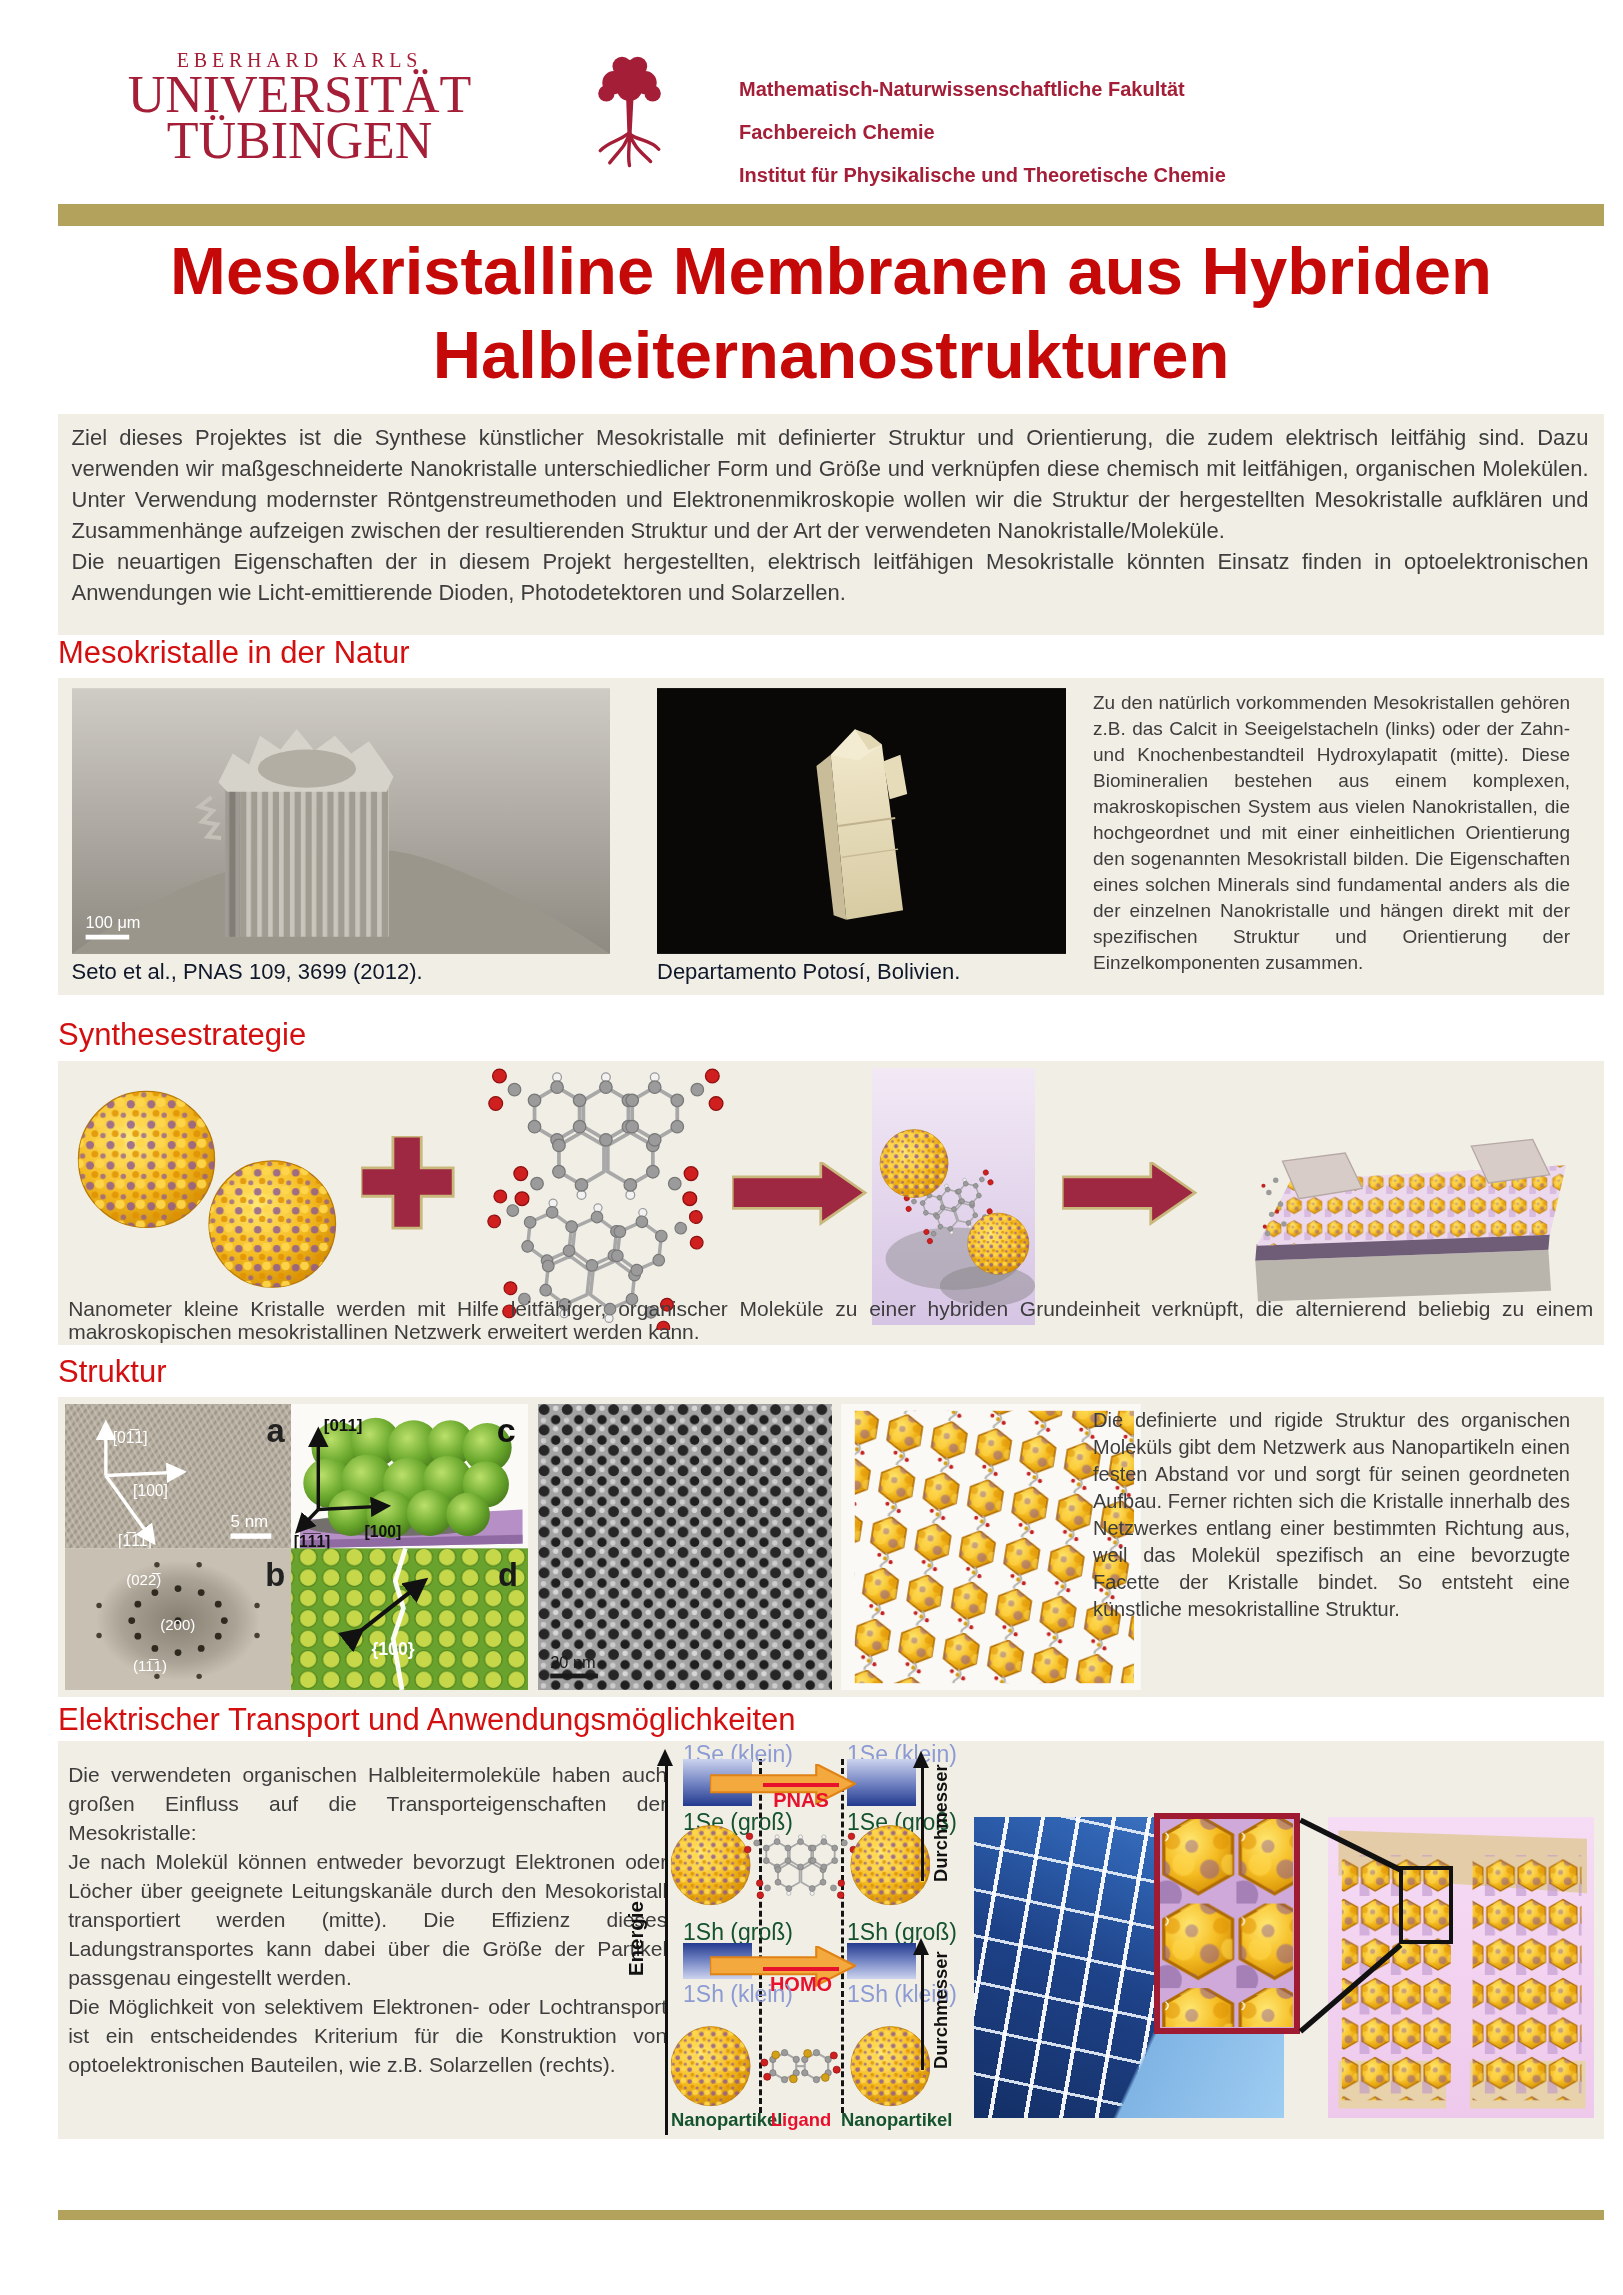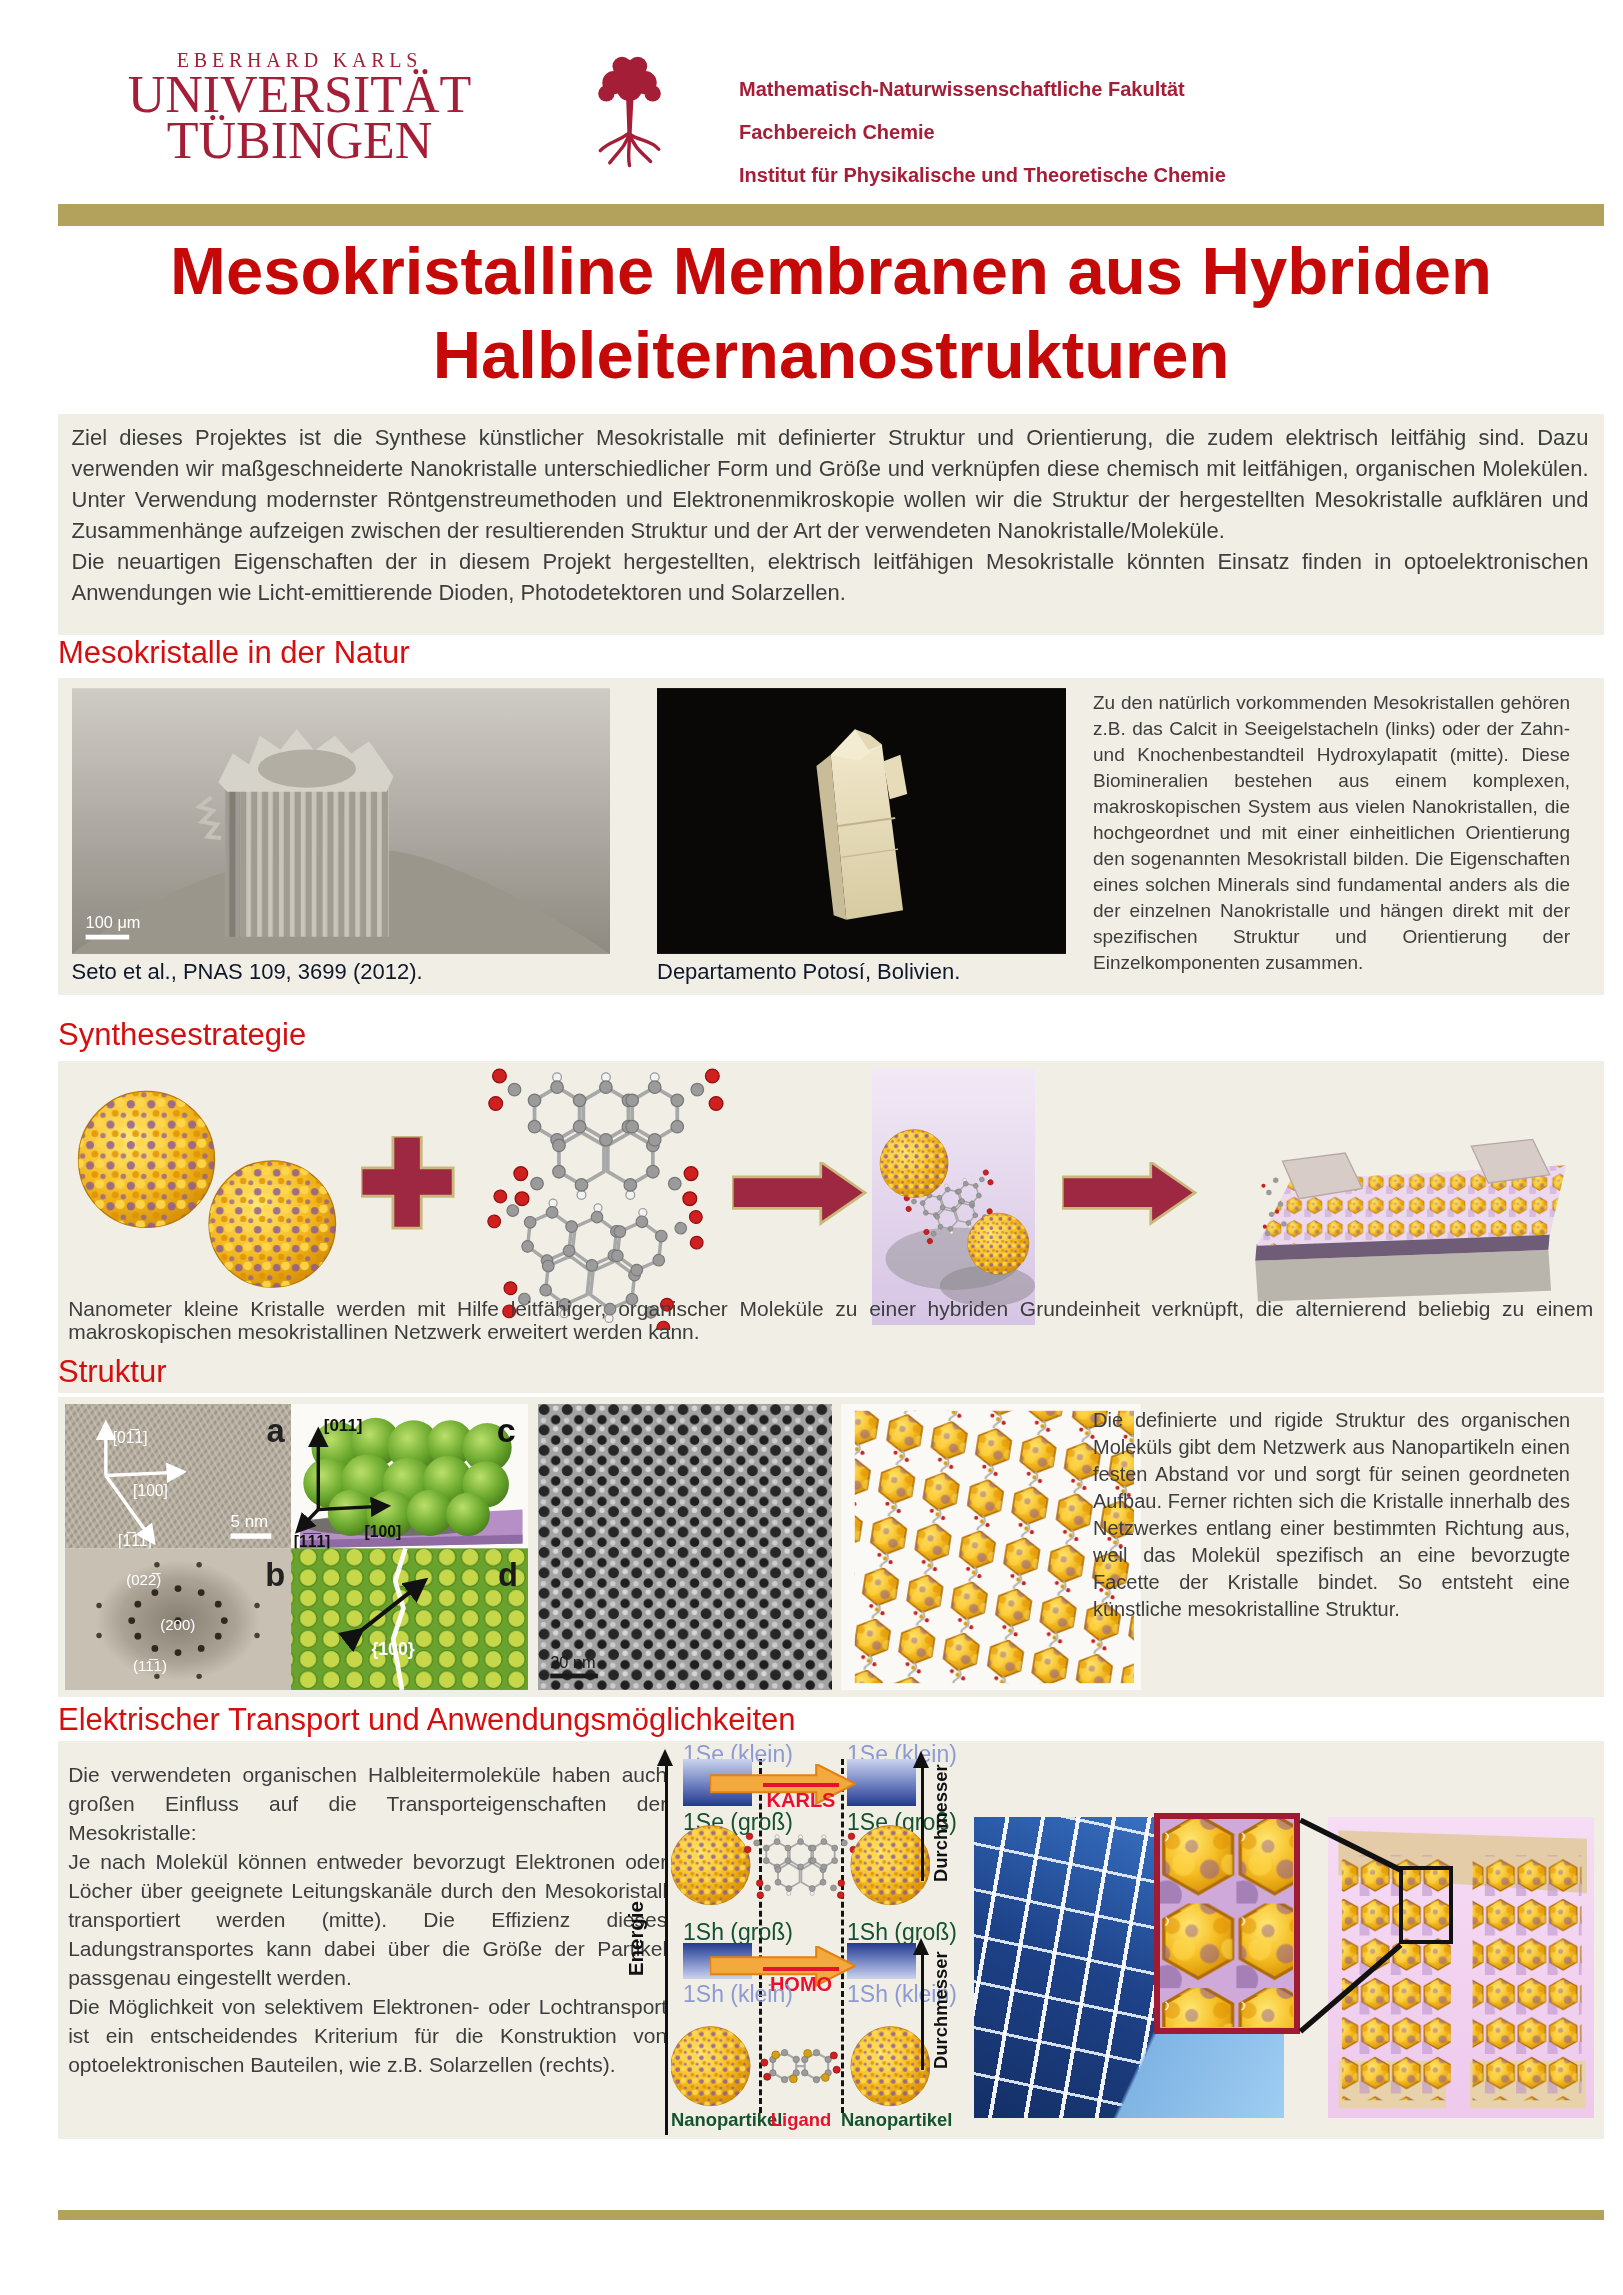--- a/index.html
+++ b/index.html
@@ -318,21 +318,21 @@
       </g>
     </svg>
 
     <div class="caption" style="left:13.6px;top:281px">Seto et al., PNAS 109, 3699 (2012).</div>
     <div class="caption" style="left:599px;top:281px">Departamento Potosí, Bolivien.</div>
 
     <div class="abs jtext" style="left:1035px;top:12.3px;width:477px;font-size:19px;line-height:26px">Zu den natürlich vorkommenden Mesokristallen gehören z.B. das Calcit in Seeigelstacheln (links) oder der Zahn- und Knochenbestandteil Hydroxylapatit (mitte). Diese Biomineralien bestehen aus einem komplexen, makroskopischen System aus vielen Nanokristallen, die hochgeordnet und mit einer einheitlichen Orientierung den sogenannten Mesokristall bilden. Die Eigenschaften eines solchen Minerals sind fundamental anders als die der einzelnen Nanokristalle und hängen direkt mit der spezifischen Struktur und Orientierung der Einzelkomponenten zusammen.</div>
   </div>
 
   <div class="heading" style="top:1017px">Synthesestrategie</div>
-  <div class="block" style="left:58px;top:1061px;width:1546px;height:332px">
+  <div class="block" style="left:58px;top:1061px;width:1546px;height:284px">
 
     <svg class="abs" style="left:10.2px;top:27px" width="293" height="204" viewBox="0 0 430 300">
       <use href="#nanocrystal" transform="translate(115,105) scale(1.0)"></use>
       <use href="#nanocrystal" transform="translate(300,200) scale(0.93)"></use>
     </svg>
 
     <svg class="abs" style="left:303px;top:75px" width="95" height="95" viewBox="0 0 134 134">
       <use href="#plusShape"></use>
     </svg>
 
@@ -517,21 +517,21 @@
       <div class="lvl-label klein" style="left:789px;top:0px">1Se (klein)</div>
       <div class="ebox ebox-top" style="left:625px;top:18.4px"></div>
       <div class="ebox ebox-top" style="left:789px;top:18.4px"></div>
       <div class="lvl-label gross" style="left:625px;top:68px">1Se (groß)</div>
       <div class="lvl-label gross" style="left:789px;top:68px">1Se (groß)</div>
 
       <svg class="abs" style="left:652px;top:23px" width="146" height="41" viewBox="0 0 206 58">
           <use href="#arrowOrange"></use>
         </svg>
       <div class="redlevel" style="left:705px;top:42px;width:76px"></div>
-      <div class="redword" style="left:705px;top:48px;width:76px">KARLS</div>
+      <div class="redword" style="left:705px;top:48px;width:76px">PNAS</div>
 
       <svg class="abs" style="left:613px;top:81px" width="259" height="89" viewBox="0 0 380 130">
         <use href="#nanocrystal" transform="translate(58,63) scale(0.58)"></use>
         <use href="#moleculePery" transform="translate(190,63) scale(0.44)"></use>
         <use href="#nanocrystal" transform="translate(322,63) scale(0.58)"></use>
       </svg>
 
       <div class="lvl-label gross" style="left:625px;top:178px">1Sh (groß)</div>
       <div class="lvl-label gross" style="left:789px;top:178px">1Sh (groß)</div>
       <div class="ebox ebox-bot" style="left:625px;top:202px"></div>

